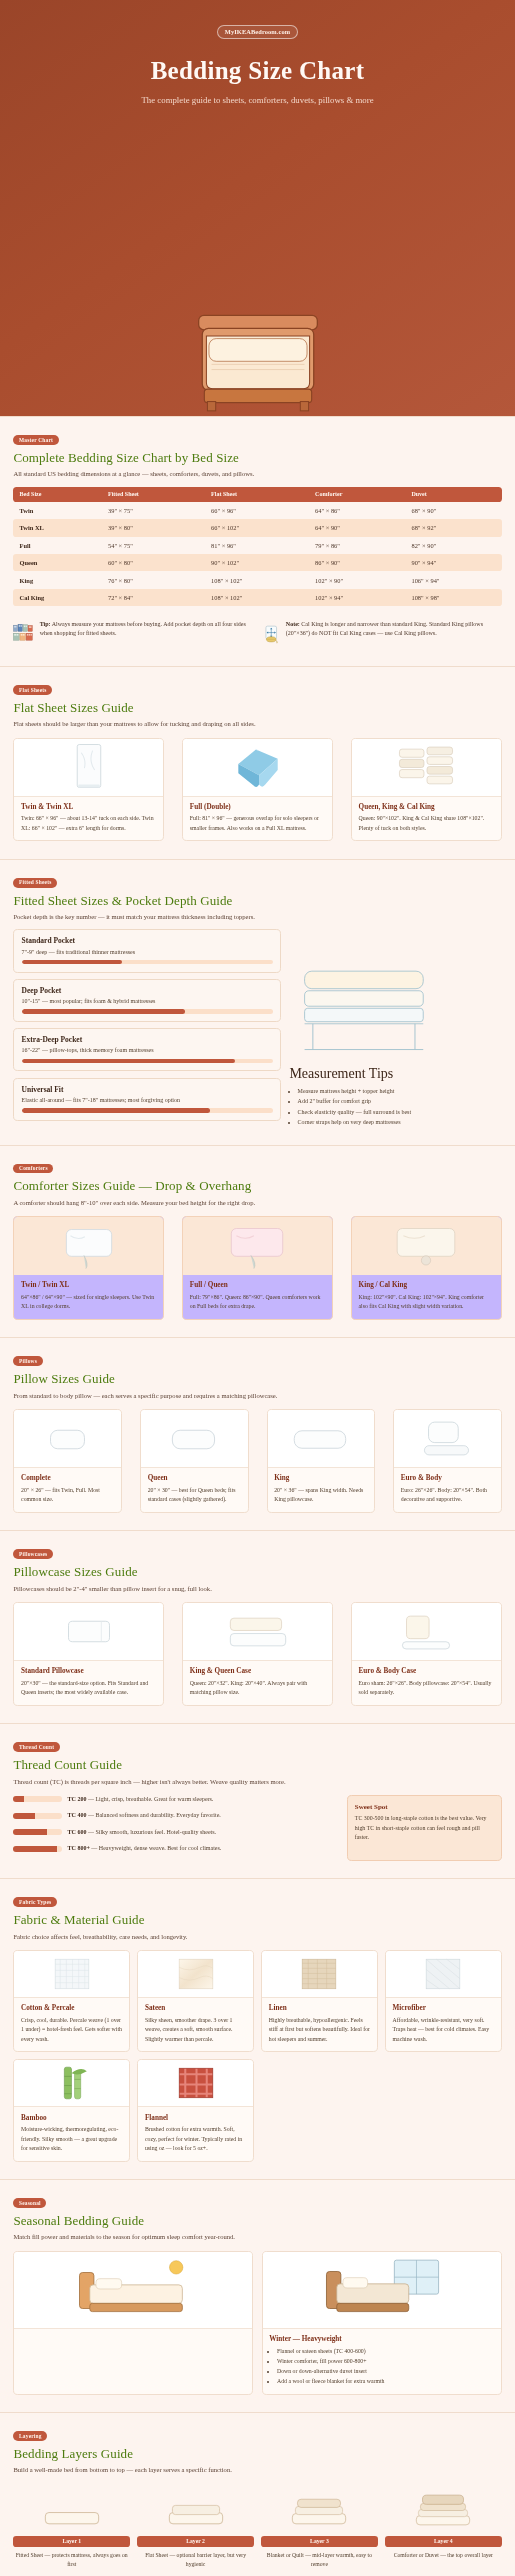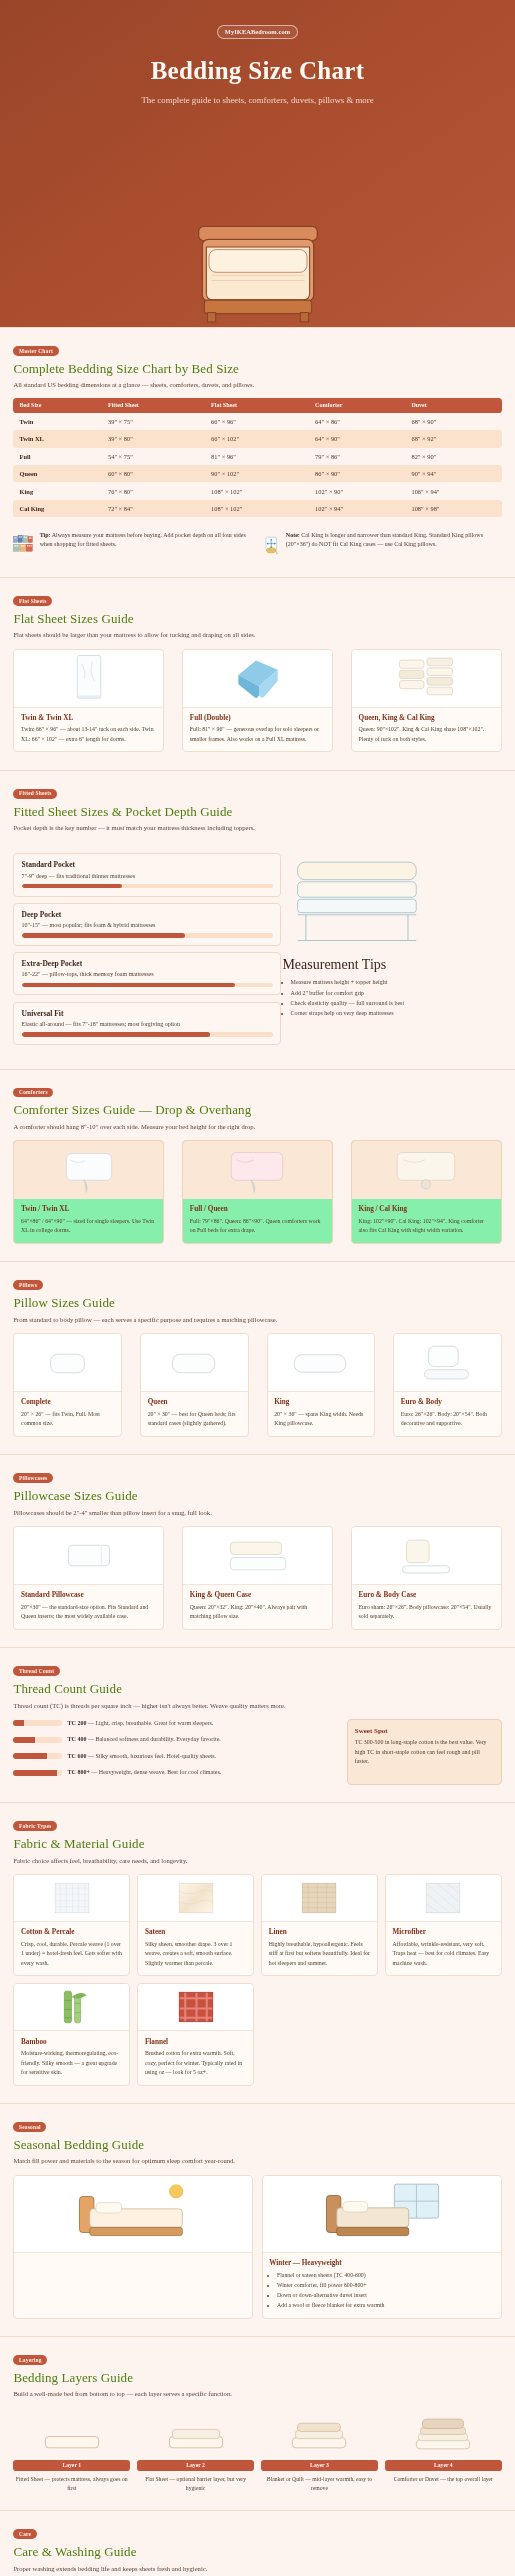--- a/index.html
+++ b/index.html
@@ -6,21 +6,21 @@
   body {
     width: 515px;
     font-family: "Liberation Serif", serif;
     background: #fdf4ef;
     color: #4a2c1c;
   }
   .page { width: 515px; }
 
   
   .hero {
-    height: 327px;
+    height: 416px;
     background: linear-gradient(145deg, #9a4529 0%, #a94d2e 45%, #b4573a 100%);
     position: relative;
     overflow: hidden;
     text-align: center;
   }
   .brand-pill {
     display: inline-block;
     margin-top: 25px;
     padding: 2.1px 7.2px 2.6px;
     border: 0.8px solid rgba(255,255,255,.55);
@@ -102,25 +102,25 @@
   }
   .card .art {
     height: 58px;
     background: #fff;
     display: flex; align-items: center; justify-content: center;
     border-bottom: 0.5px solid #f3e4d7;
   }
   .card .body { padding: 6.2px 6.7px 0; }
   .card h3 { font-size: 7.2px; color: #7e2f18; font-weight: bold; }
   .card p { margin-top: 3.6px; font-size: 5.8px; line-height: 1.62; color: #54402f; }
-  .card.peach { background: #86efac; border-color: #f3d2b8; }
+  .card.peach { background: #c4b5fd; border-color: #f3d2b8; }
   .card.peach .art { background: #fbe7d6; border-bottom: none; }
 
   
-  .two-col { display: flex; gap: 1px; margin-top: 22px; }
+  .two-col { display: flex; gap: 8px; margin-top: 9px; align-items: flex-end; }
   .col-left { flex: 0 0 268px; }
   .col-right { flex: 1; }
   .pocket {
     border: 0.5px solid #eed9c6;
     border-radius: 4.6px;
     padding: 6.2px 7.2px 7.2px;
     margin-bottom: 6.2px;
     background: #fdf6f1;
   }
   .pocket h4 { font-size: 7.5px; color: #3d2619; font-weight: bold; }

